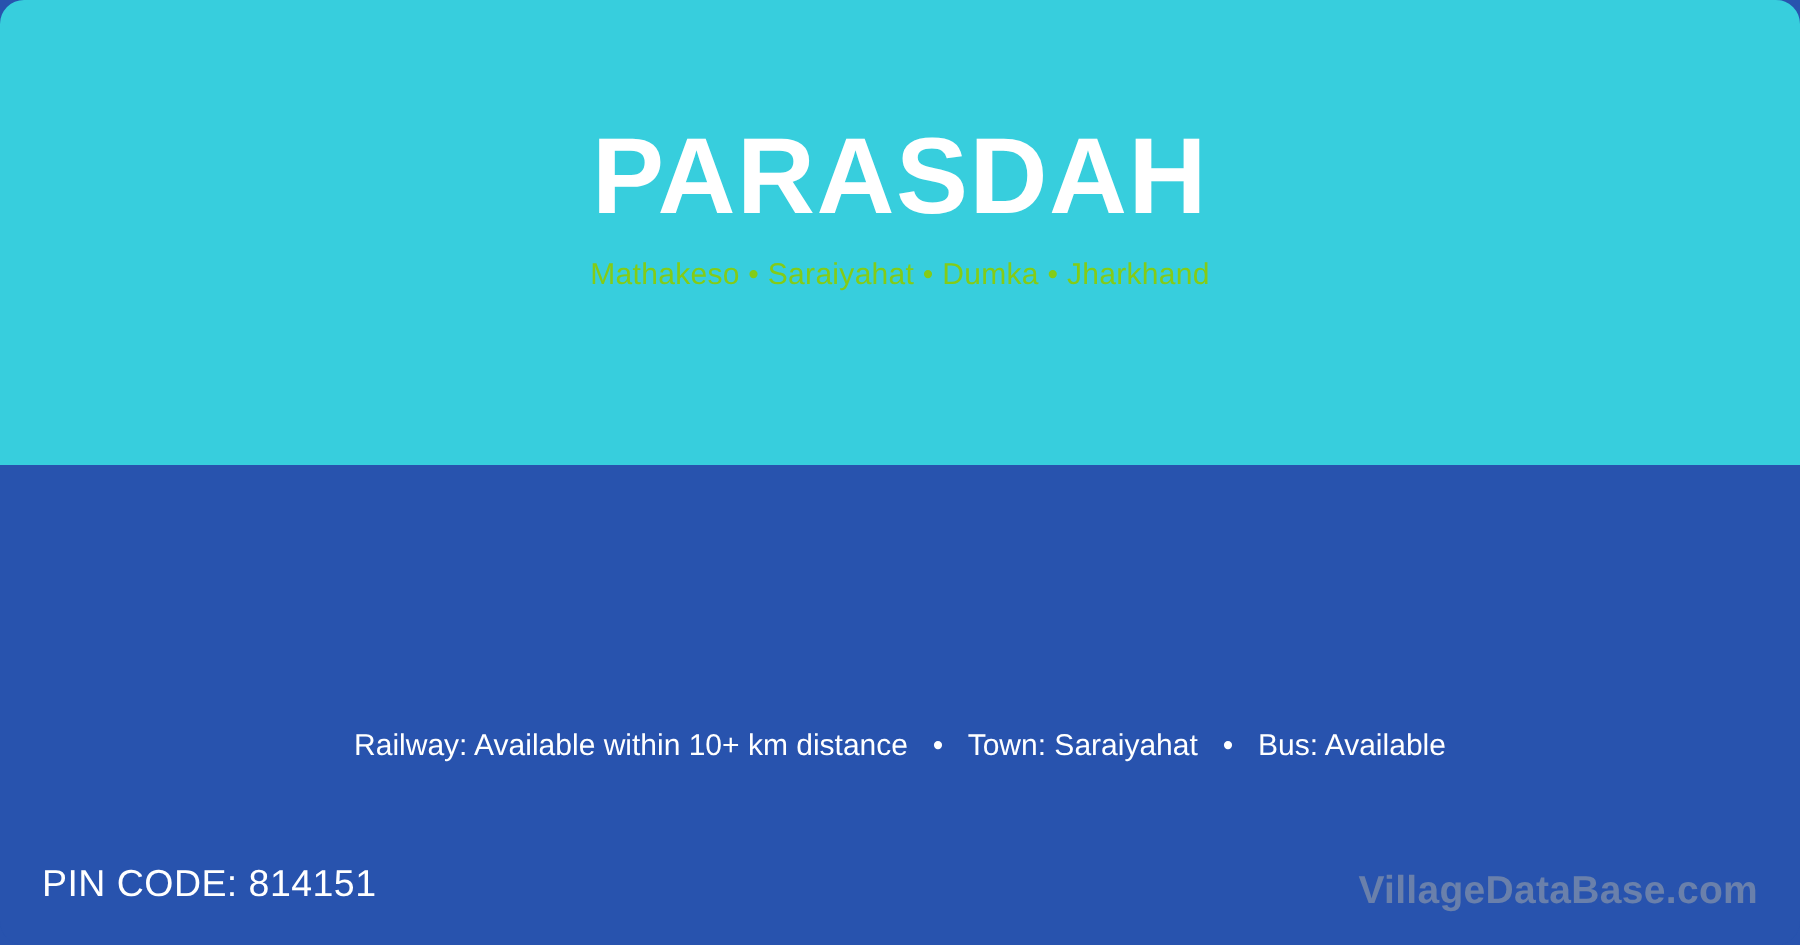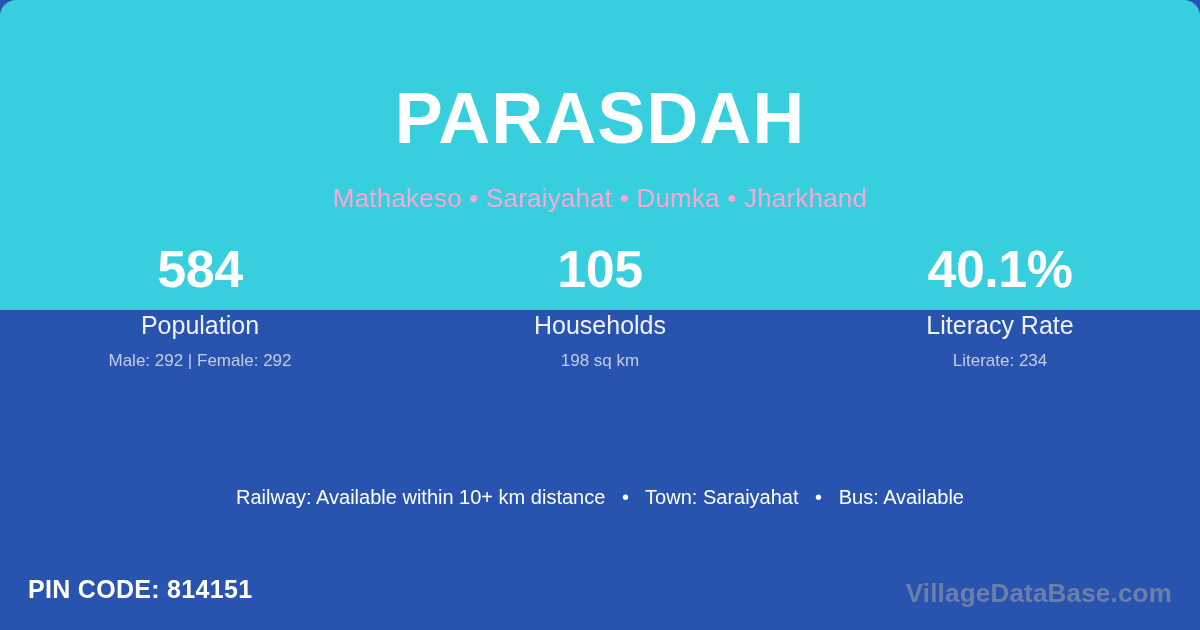--- a/index.html
+++ b/index.html
@@ -55,26 +55,26 @@
   .village-title {
     margin: 0;
     padding-top: 82px;
     font-size: 72px;
     font-weight: bold;
     line-height: 1.0;
     color: #ffffff;
     letter-spacing: 1px;
   }
   .village-subtitle {
-    margin: 12px;
+    margin: 0;
     padding-top: 19px;
-    font-size: 26px;
+    font-size: 20px;
     font-weight: normal;
     line-height: 1.0;
-    color: #f9a8d4;
+    color: #84cc16;
     letter-spacing: 0.2px;
   }
 
   
   .stats-row {
     position: absolute;
     left: 0;
     top: 243px;
     width: 1200px;
     display: flex;
@@ -136,21 +136,21 @@
     top: 575px;
     width: 1200px;
     height: 40px;
     z-index: 5;
   }
   .pin-code {
     position: absolute;
     left: 28px;
     top: 2px;
     font-size: 25px;
-    font-weight: bold;
+    font-weight: normal;
     line-height: 1.0;
     color: #ffffff;
     letter-spacing: 0.3px;
   }
   .watermark {
     position: absolute;
     right: 28px;
     top: 5px;
     font-size: 26px;
     font-weight: bold;
@@ -165,41 +165,20 @@
 <div class="card">
 
   <div class="band-top"></div>
   <div class="band-bottom"></div>
 
   <div class="header">
     <h1 class="village-title">PARASDAH</h1>
     <div class="village-subtitle">Mathakeso • Saraiyahat • Dumka • Jharkhand</div>
   </div>
 
-  <div class="stats-row">
-
-    <div class="stat">
-      <div class="stat-value">584</div>
-      <div class="stat-label">Population</div>
-      <div class="stat-sub">Male: 292 | Female: 292</div>
-    </div>
-
-    <div class="stat">
-      <div class="stat-value">105</div>
-      <div class="stat-label">Households</div>
-      <div class="stat-sub">198 sq km</div>
-    </div>
-
-    <div class="stat">
-      <div class="stat-value">40.1%</div>
-      <div class="stat-label">Literacy Rate</div>
-      <div class="stat-sub">Literate: 234</div>
-    </div>
-
-  </div>
 
   <div class="infra-row">
     <span class="infra-item">Railway: Available within 10+ km distance</span>
     <span class="infra-sep">•</span>
     <span class="infra-item">Town: Saraiyahat</span>
     <span class="infra-sep">•</span>
     <span class="infra-item">Bus: Available</span>
   </div>
 
   <div class="footer">

